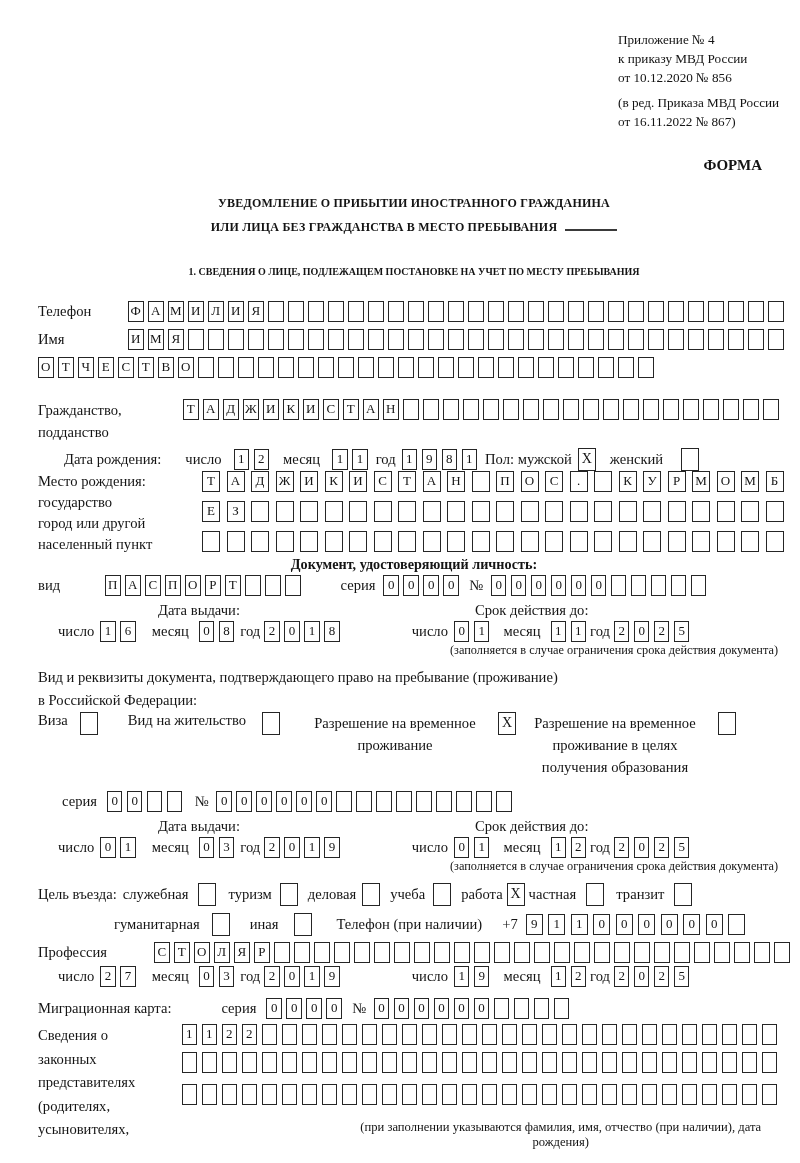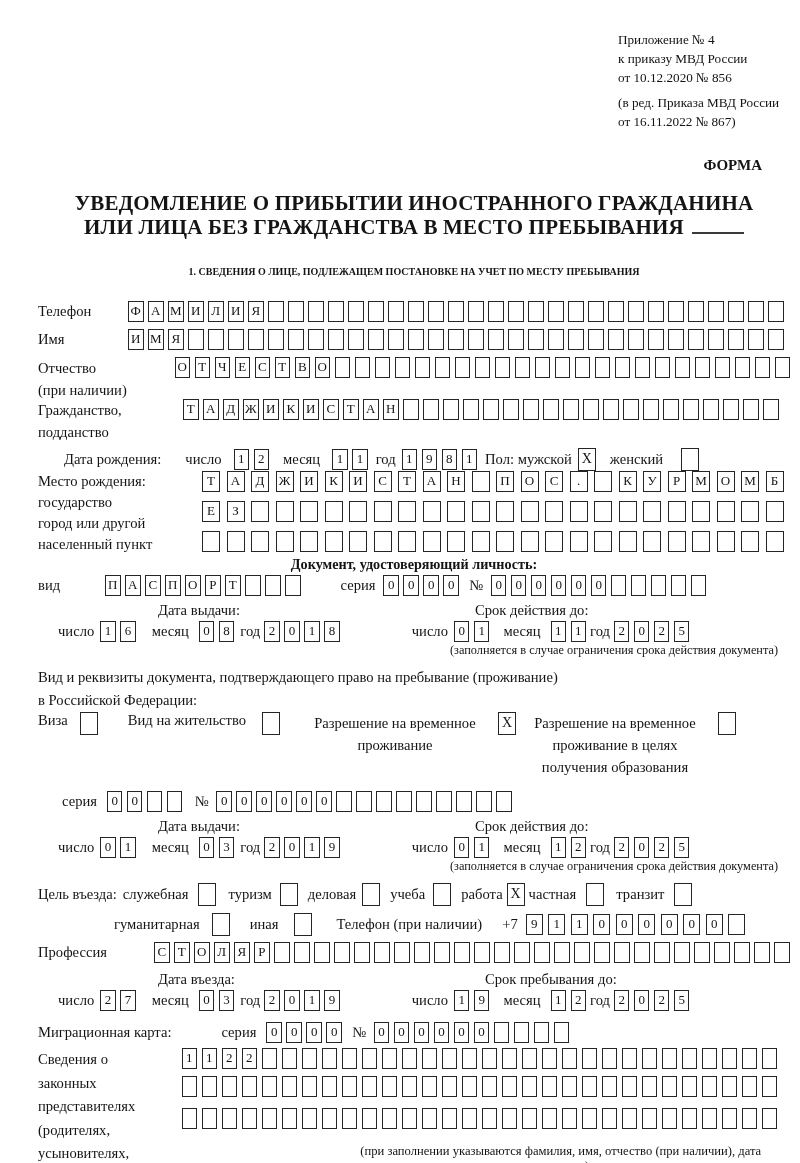--- a/index.html
+++ b/index.html
@@ -26,21 +26,21 @@
     border:1.4px solid #252525; text-align:center;
     font-size:14px; line-height:20px;
   }
   .lbl { font-size:14.6px; flex:none; }
   .frow { display:flex; align-items:center; }
   .frow.top { align-items:flex-start; }
   
   .hdr { margin-left:580px; font-size:13.2px; line-height:19px; }
   .hdr .sub { margin-top:6px; }
   .forma { text-align:right; padding-right:28px; font-weight:bold; font-size:15px; margin-top:26px; }
-  .title { text-align:center; font-weight:bold; font-size:21px; line-height:24px; margin-top:17px; letter-spacing:.2px; }
+  .title { text-align:center; font-weight:bold; font-size:12px; line-height:24px; margin-top:17px; letter-spacing:.2px; }
   .title-underline { display:inline-block; width:52px; border-bottom:2.2px solid #3a3a3a; height:14px; margin-left:8px; }
   .section-heading { text-align:center; font-weight:bold; font-size:10px; margin-top:27px; }
   .doc-heading { text-align:center; font-weight:bold; font-size:14.2px; height:18px; line-height:18px; }
   .note { font-size:12.3px; text-align:right; padding-right:12px; height:16px; line-height:15px; }
   .two-line { line-height:22px; font-size:14.6px; }
   .opt-col { text-align:center; font-size:14.6px; line-height:22px; }
   .footnote { font-size:12.6px; text-align:center; padding-left:150px; margin-top:11px; }
 </style>
 </head>
 <body>
@@ -137,24 +137,20 @@
         <span class="cell"></span>
         <span class="cell"></span>
         <span class="cell"></span>
         <span class="cell"></span>
         <span class="cell"></span>
         <span class="cell"></span>
       </span>
   </div>
 
   <div class="frow top" style="margin-top:7px; height:42px;">
-    <span class="two-line" style="width:137px;">
-      <span>Отчество</span><br>
-      <span>(при наличии)</span>
-    </span>
     <span class="cells">
         <span class="cell">О</span>
         <span class="cell">Т</span>
         <span class="cell">Ч</span>
         <span class="cell">Е</span>
         <span class="cell">С</span>
         <span class="cell">Т</span>
         <span class="cell">В</span>
         <span class="cell">О</span>
         <span class="cell"></span>
@@ -579,24 +575,20 @@
         <span class="cell"></span>
         <span class="cell"></span>
         <span class="cell"></span>
         <span class="cell"></span>
         <span class="cell"></span>
         <span class="cell"></span>
         <span class="cell"></span>
       </span>
   </div>
 
-  <div class="frow" style="margin-top:6px; height:18px;">
-    <span class="lbl" style="margin-left:120px;">Дата въезда:</span>
-    <span class="lbl" style="margin-left:250px;">Срок пребывания до:</span>
-  </div>
   <div class="frow" style="height:24px;">
     <span class="lbl" style="margin-left:20px;">число</span>
     <span class="cells" style="margin-left:6px;">
         <span class="cell">2</span>
         <span class="cell">7</span>
       </span>
     <span class="lbl" style="margin-left:16px;">месяц</span>
     <span class="cells" style="margin-left:10px;">
         <span class="cell">0</span>
         <span class="cell">3</span>

